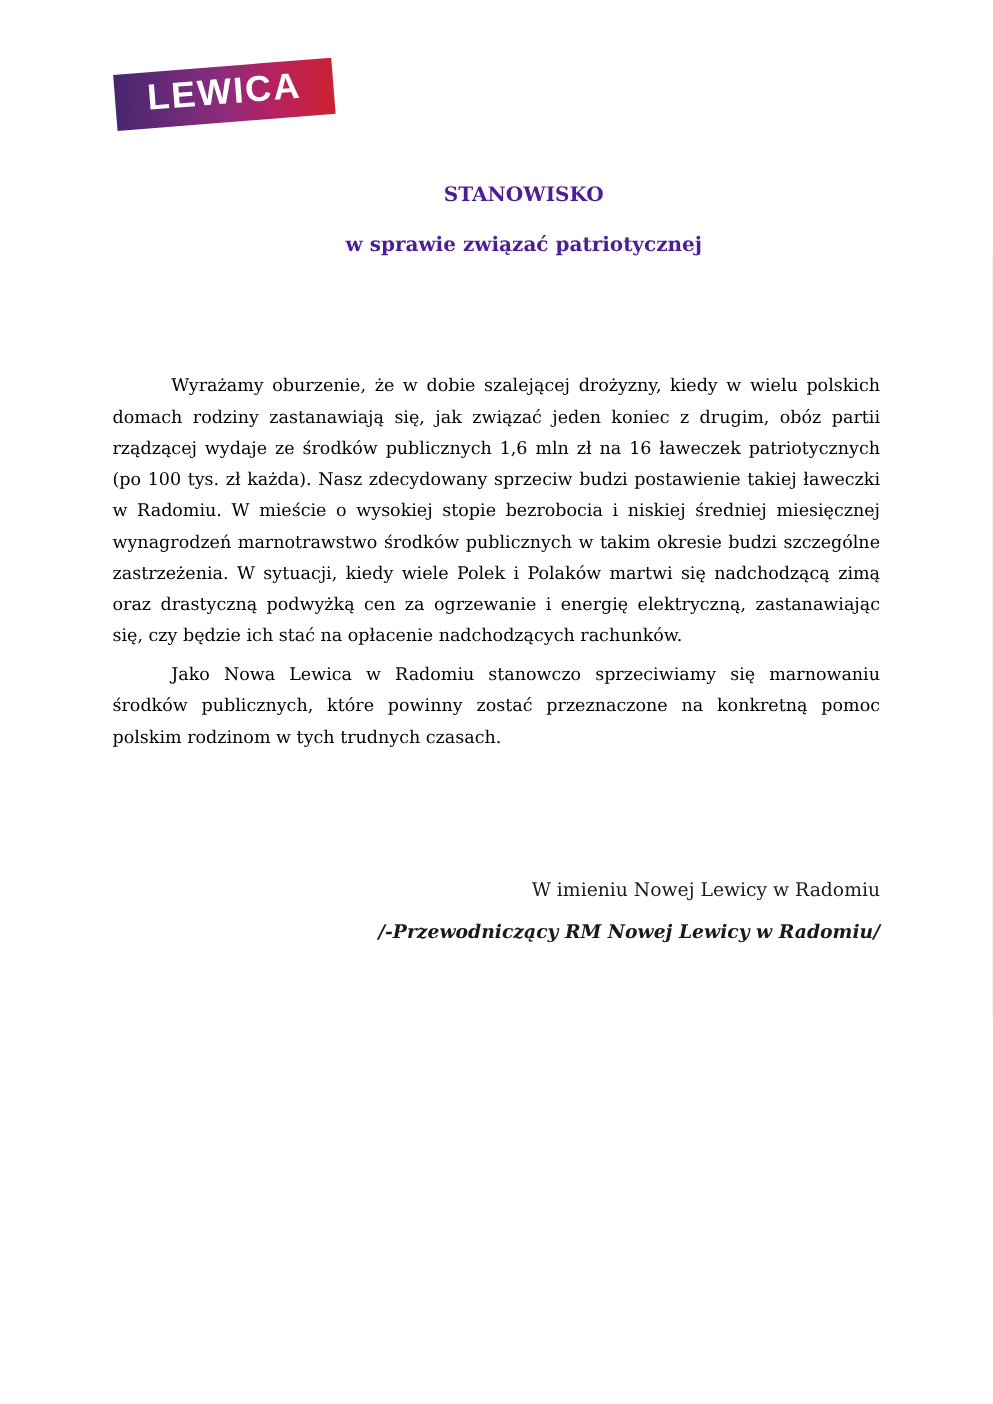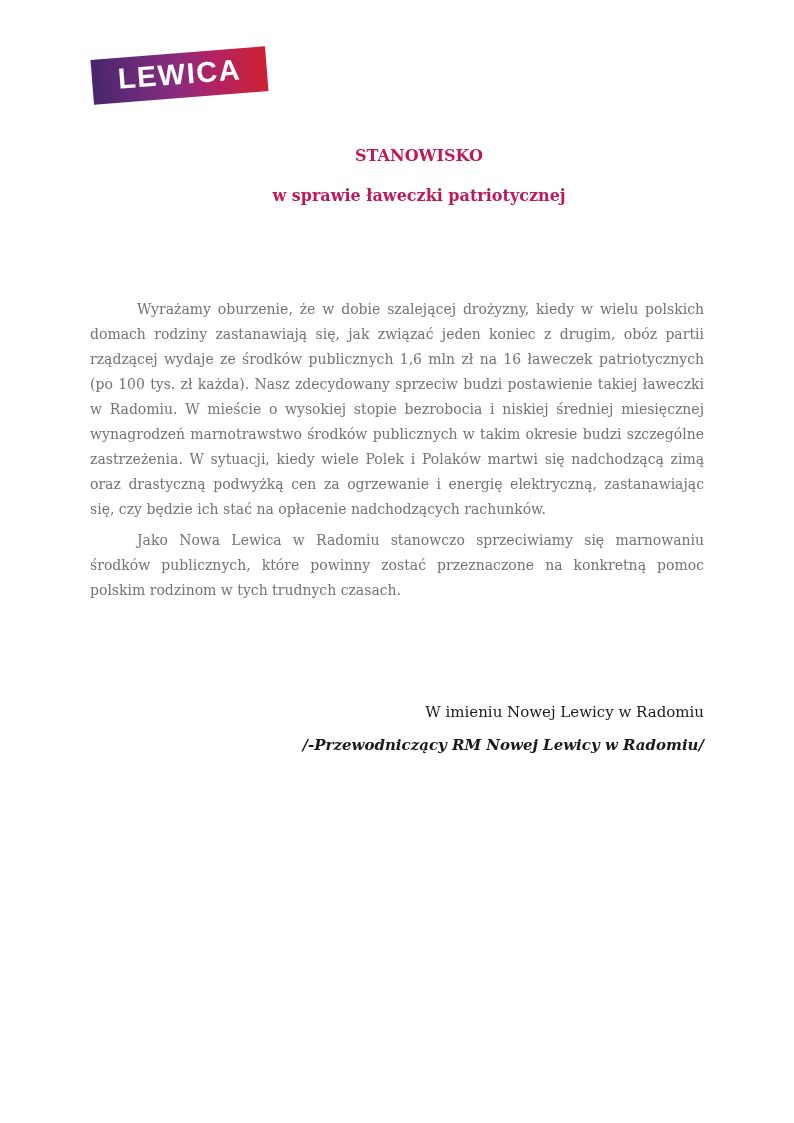--- a/index.html
+++ b/index.html
@@ -38,39 +38,39 @@
 
   
   .title-block {
     position: absolute;
     left: 134px;
     top: 146px;
     width: 570px;
     text-align: center;
     font-family: "DejaVu Serif", serif;
     font-weight: bold;
-    color: #be185d;
+    color: #4c1d95;
   }
   .title-line {
     font-size: 16px;
     line-height: 20px;
     margin: 0 0 20px 0;
   }
 
   
   .body-block {
     position: absolute;
     left: 90px;
     top: 297px;
     width: 614px;
     font-family: "DejaVu Serif", serif;
     font-size: 14px;
     line-height: 25px;
     text-align: justify;
-    color: #737373;
+    color: #000000;
   }
   .body-block p { margin: 0; text-indent: 47px; }
   .body-block p + p { margin-top: 6px; }
   .bold-inline { font-weight: normal; }
 
   
   .signature-block {
     position: absolute;
     left: 90px;
     top: 662px;
@@ -101,21 +101,21 @@
 <body>
 
 <div class="page">
 
   <div class="logo-banner">
     <span class="logo-text">LEWICA</span>
   </div>
 
   <div class="title-block">
     <div class="title-line">STANOWISKO</div>
-    <div class="title-line">w sprawie ławeczki patriotycznej</div>
+    <div class="title-line">w sprawie związać patriotycznej</div>
   </div>
 
   <div class="body-block">
     <p>Wyrażamy oburzenie, że w dobie szalejącej drożyzny, kiedy w wielu polskich domach rodziny zastanawiają się, jak związać jeden koniec z drugim, obóz partii rządzącej wydaje ze środków publicznych 1,6 mln zł na 16 ławeczek patriotycznych (po 100 tys. zł każda). Nasz zdecydowany sprzeciw budzi postawienie takiej ławeczki w Radomiu. W mieście o wysokiej stopie bezrobocia i niskiej średniej miesięcznej wynagrodzeń marnotrawstwo środków publicznych w takim okresie budzi szczególne zastrzeżenia. W sytuacji, kiedy wiele Polek i Polaków martwi się nadchodzącą zimą oraz drastyczną podwyżką cen za ogrzewanie i energię elektryczną, zastanawiając się, czy będzie ich stać na opłacenie nadchodzących rachunków.</p>
     <p><span>Jako </span><span class="bold-inline">Nowa Lewica</span><span> w Radomiu stanowczo sprzeciwiamy się marnowaniu środków publicznych, które powinny zostać przeznaczone na konkretną pomoc polskim rodzinom w tych trudnych czasach.</span></p>
   </div>
 
   <div class="signature-block">
     <div class="sig-line">W imieniu Nowej Lewicy w Radomiu</div>
     <div class="sig-line italic">/-Przewodniczący RM Nowej Lewicy w Radomiu/</div>

